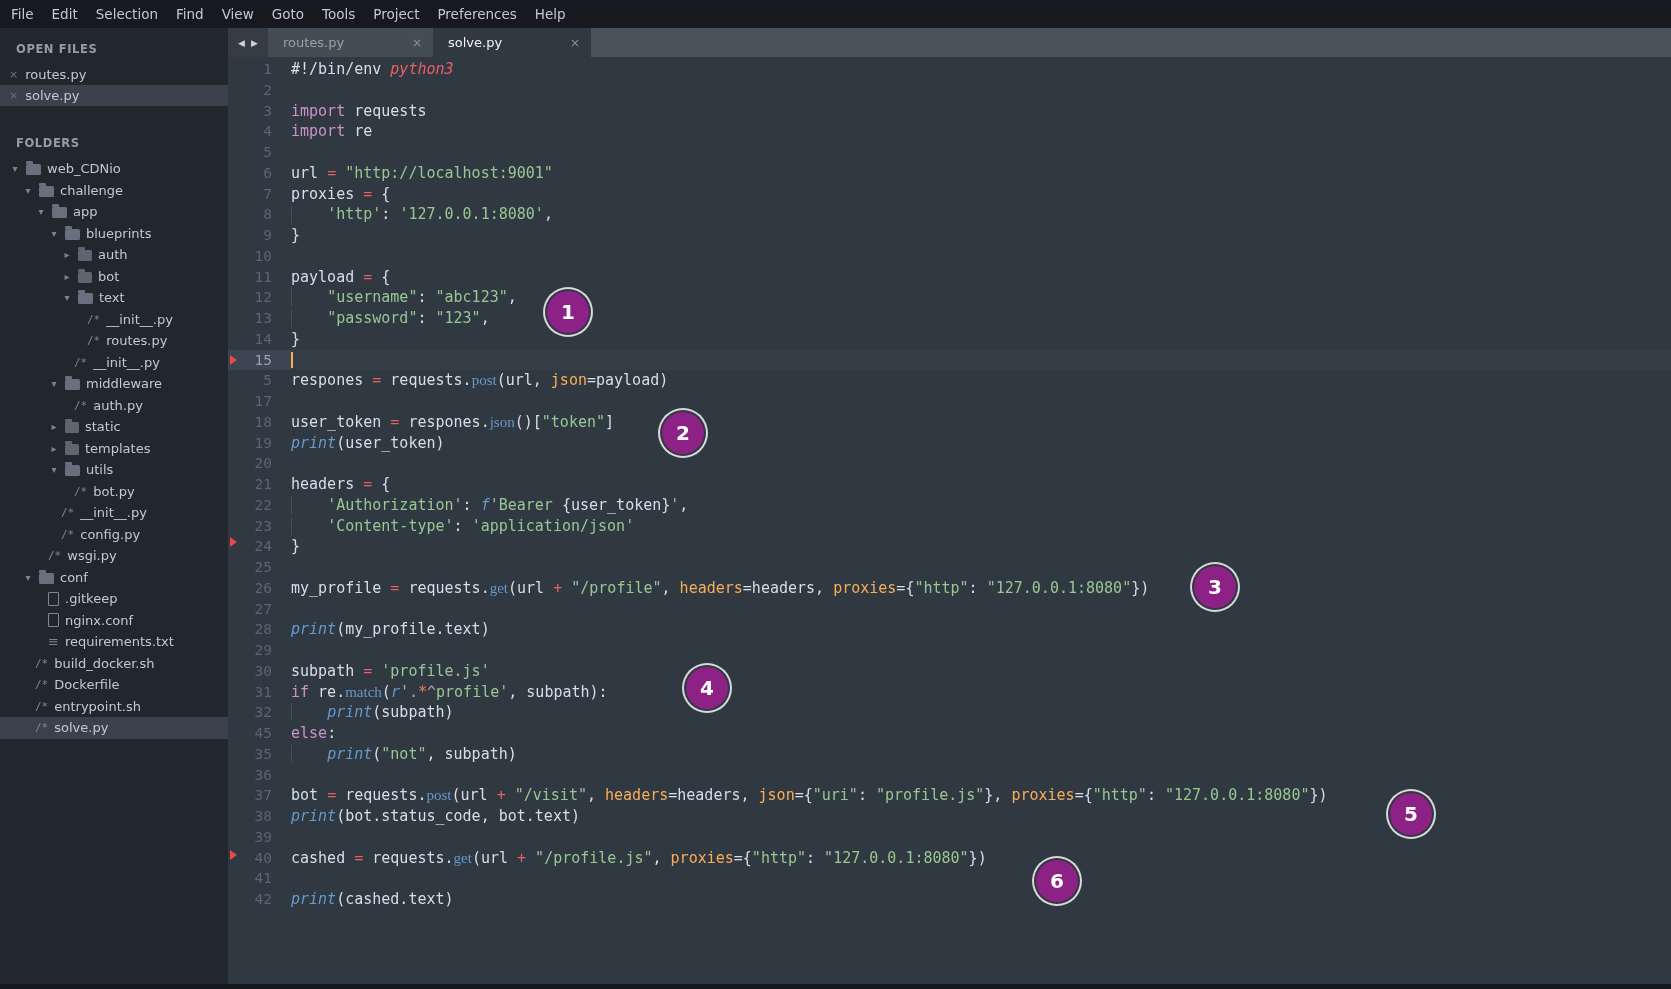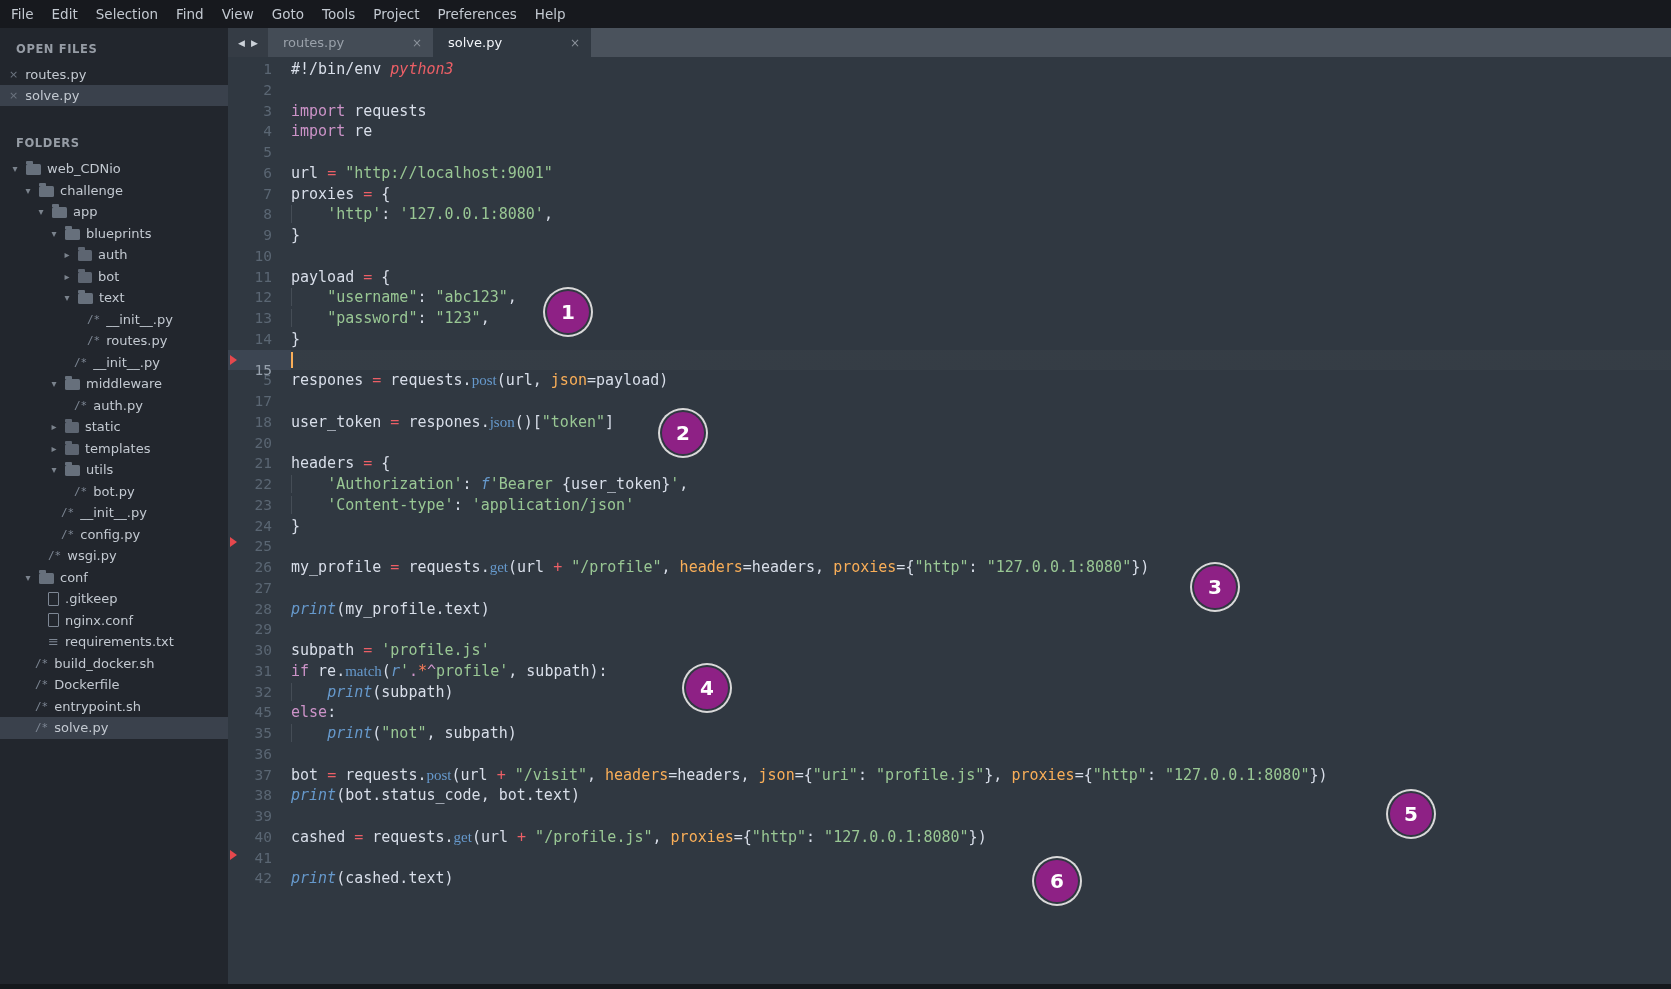--- a/index.html
+++ b/index.html
@@ -35,21 +35,21 @@
        width:165px;background:var(--tab-inactive-bg);color:#9aa1aa;flex:none;}
   .tab.active{background:var(--editor-bg);color:#f2f5f9;width:158px;}
   .tab-x{color:#8b929b;font-size:12px;}
   
   .editor{position:absolute;left:228px;top:57px;right:0;bottom:5px;background:var(--editor-bg);
           font:15px/20.75px "DejaVu Sans Mono",monospace;overflow:hidden;}
   .code-area{position:absolute;left:0;top:2px;right:0;}
   .code-line{height:20.75px;display:flex;white-space:pre;}
   .code-line.active{background:linear-gradient(to right,var(--gutter-active-bg) 0 63px,rgba(255,255,255,.025) 63px);}
   .gut{width:44px;text-align:right;color:var(--gutter);font-size:14.5px;flex:none;}
-  .code-line.active .gut{color:var(--gutter-active);margin-top:10px;}
+  .code-line.active .gut{color:var(--gutter-active);}
   .code{margin-left:19px;position:relative;color:var(--txt);}
   .caret{position:absolute;left:0;top:2px;width:2px;height:16.5px;background:var(--caret);}
   .tok-txt{color:var(--txt);}
   .tok-kw{color:var(--kw);}
   .tok-str{color:var(--str);}
   .tok-op{color:var(--op);}
   .tok-fn{color:var(--fn);font-family:Liberation Serif, serif;}
   .tok-fni{color:var(--fni);font-style:italic;}
   .tok-pre{color:var(--pre);font-style:italic;}
   .tok-arg{color:var(--arg);}
@@ -245,20 +245,21 @@
       <div class="code-line"><span class="gut">9</span><span class="code"><span class="tok-txt">}</span></span></div>
       <div class="code-line"><span class="gut">10</span><span class="code"></span></div>
       <div class="code-line"><span class="gut">11</span><span class="code"><span class="tok-txt">payload </span><span class="tok-op">=</span><span class="tok-txt"> {</span></span></div>
       <div class="code-line"><span class="gut">12</span><span class="code"><span class="tok-txt tok-ind">    </span><span class="tok-str">"username"</span><span class="tok-txt">: </span><span class="tok-str">"abc123"</span><span class="tok-txt">,</span></span></div>
       <div class="code-line"><span class="gut">13</span><span class="code"><span class="tok-txt tok-ind">    </span><span class="tok-str">"password"</span><span class="tok-txt">: </span><span class="tok-str">"123"</span><span class="tok-txt">,</span></span></div>
       <div class="code-line"><span class="gut">14</span><span class="code"><span class="tok-txt">}</span></span></div>
       <div class="code-line active"><span class="gut">15</span><span class="code"><span class="caret"></span></span></div>
       <div class="code-line"><span class="gut">5</span><span class="code"><span class="tok-txt">respones </span><span class="tok-op">=</span><span class="tok-txt"> requests.</span><span class="tok-fn">post</span><span class="tok-txt">(url, </span><span class="tok-arg">json</span><span class="tok-txt">=payload)</span></span></div>
       <div class="code-line"><span class="gut">17</span><span class="code"></span></div>
       <div class="code-line"><span class="gut">18</span><span class="code"><span class="tok-txt">user_token </span><span class="tok-op">=</span><span class="tok-txt"> respones.</span><span class="tok-fn">json</span><span class="tok-txt">()[</span><span class="tok-str">"token"</span><span class="tok-txt">]</span></span></div>
+      <div class="code-line"><span class="gut">19</span><span class="code"><span class="tok-fni">print</span><span class="tok-txt">(user_token)</span></span></div>
       <div class="code-line"><span class="gut">20</span><span class="code"></span></div>
       <div class="code-line"><span class="gut">21</span><span class="code"><span class="tok-txt">headers </span><span class="tok-op">=</span><span class="tok-txt"> {</span></span></div>
       <div class="code-line"><span class="gut">22</span><span class="code"><span class="tok-txt tok-ind">    </span><span class="tok-str">'Authorization'</span><span class="tok-txt">: </span><span class="tok-pre">f</span><span class="tok-str">'Bearer </span><span class="tok-txt">{user_token}</span><span class="tok-str">'</span><span class="tok-txt">,</span></span></div>
       <div class="code-line"><span class="gut">23</span><span class="code"><span class="tok-txt tok-ind">    </span><span class="tok-str">'Content-type'</span><span class="tok-txt">: </span><span class="tok-str">'application/json'</span></span></div>
       <div class="code-line"><span class="gut">24</span><span class="code"><span class="tok-txt">}</span></span></div>
       <div class="code-line"><span class="gut">25</span><span class="code"></span></div>
       <div class="code-line"><span class="gut">26</span><span class="code"><span class="tok-txt">my_profile </span><span class="tok-op">=</span><span class="tok-txt"> requests.</span><span class="tok-fn">get</span><span class="tok-txt">(url </span><span class="tok-op">+</span><span class="tok-txt"> </span><span class="tok-str">"/profile"</span><span class="tok-txt">, </span><span class="tok-arg">headers</span><span class="tok-txt">=headers, </span><span class="tok-arg">proxies</span><span class="tok-txt">={</span><span class="tok-str">"http"</span><span class="tok-txt">: </span><span class="tok-str">"127.0.0.1:8080"</span><span class="tok-txt">})</span></span></div>
       <div class="code-line"><span class="gut">27</span><span class="code"></span></div>
       <div class="code-line"><span class="gut">28</span><span class="code"><span class="tok-fni">print</span><span class="tok-txt">(my_profile.text)</span></span></div>
       <div class="code-line"><span class="gut">29</span><span class="code"></span></div>

